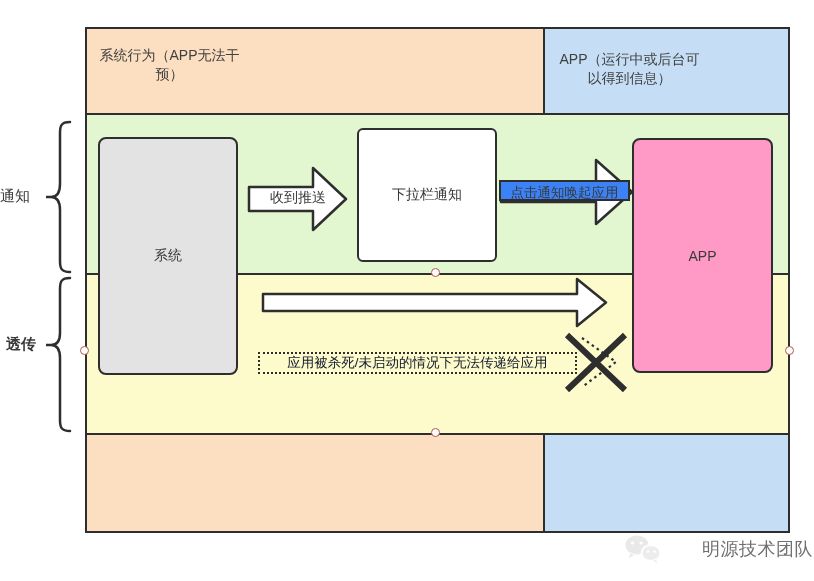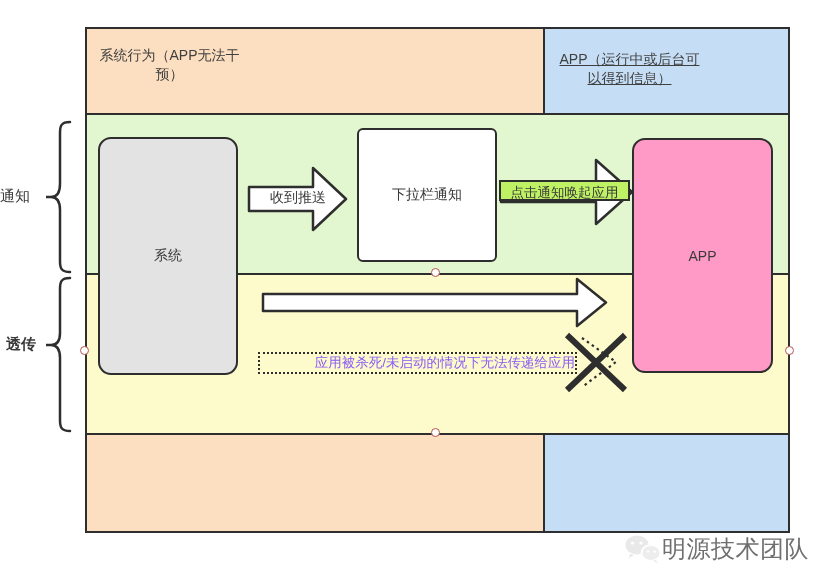--- a/index.html
+++ b/index.html
@@ -12,54 +12,54 @@
   .row{box-sizing:border-box;display:flex;}
   .row-header{height:86px;border-bottom:2.5px solid #2e2e2e;}
   .row-green{height:160px;border-bottom:2.5px solid #2e2e2e;background:#e2f6cf;}
   .row-yellow{height:160px;border-bottom:2.5px solid #2e2e2e;background:#fdfacb;}
   .row-bottom{flex:1;}
   .cell-left{width:456px;box-sizing:border-box;background:#fcdec0;}
   .cell-right{flex:1;box-sizing:border-box;background:#c5def5;border-left:2.5px solid #2e2e2e;}
 
   .hdr-text{position:absolute;width:145px;text-align:center;font-size:14px;line-height:19px;color:#404040;}
   .hdr-left{left:97px;top:46px;}
-  .hdr-right{left:557px;top:50px;text-decoration:underline;}
+  .hdr-right{left:557px;top:50px;}
 
   
   .lane-label{position:absolute;width:44px;font-size:15px;color:#3a3a3a;}
   .brace{position:absolute;}
 
   
-  .node{position:absolute;box-sizing:border-box;border:2.5px solid #2e2e2e;border-radius:13px;
+  .node{position:absolute;box-sizing:border-box;border:2.5px solid #2e2e2e;border-radius:8px;
         display:flex;align-items:center;justify-content:center;font-size:14px;}
   .node-system{left:98px;top:137px;width:140px;height:238px;background:#e3e3e3;}
   .node-dropdown{left:357px;top:128px;width:140px;height:134px;background:#ffffff;border-radius:6px;}
   .node-app{left:632px;top:138px;width:141px;height:235px;background:#ff9ac7;}
 
   
   .arrow{position:absolute;}
   .arrow-label{position:absolute;font-size:14px;color:#3a3a3a;text-align:center;white-space:nowrap;}
   .a1-label{left:252px;top:187px;width:92px;line-height:20px;}
   .a2-label{left:499px;top:180px;width:131px;height:21px;line-height:21px;box-sizing:border-box;
-            background:#bef264;border:2px solid #2e2e2e;font-size:13.5px;}
+            background:#3b82f6;border:2px solid #2e2e2e;font-size:13.5px;}
   .a3-label{left:266px;top:290px;width:310px;line-height:21px;}
 
   
   .blocked-box{position:absolute;left:258px;top:352px;width:319px;height:22px;box-sizing:border-box;
-               border:2px dotted #2e2e2e;font-size:13.5px;line-height:18px;text-align:right;
-               color:#8b5cf6;white-space:nowrap;}
+               border:2px dotted #2e2e2e;font-size:13.5px;line-height:18px;text-align:center;
+               color:#0f172a;white-space:nowrap;}
 
   
   .cpoint{position:absolute;width:9px;height:9px;border-radius:50%;background:#fff;
           border:1.6px solid #b85450;box-sizing:border-box;}
 
   
   .watermark{position:absolute;left:622px;top:531px;display:flex;align-items:center;}
-  .wm-text{font-size:24px;color:#6f6f6f;letter-spacing:0.5px;
-           text-shadow:-1px -1px 0 #fff,1px -1px 0 #fff,-1px 1px 0 #fff,1px 1px 0 #fff,0 0 3px #fff;}
+  .wm-text{font-size:18px;color:#6f6f6f;letter-spacing:0.5px;
+           text-shadow:-1px -1px 0 #fff,1px -1px 0 #fff,-1px 1px 0 #fff,1px 1px 0 #fff,0 0 3px #fff;margin-left:40px;}
 </style>
 </head>
 <body>
 
 <div class="canvas">
 
   <div class="outer">
     <div class="row row-header">
       <div class="cell-left"></div>
       <div class="cell-right"></div>

